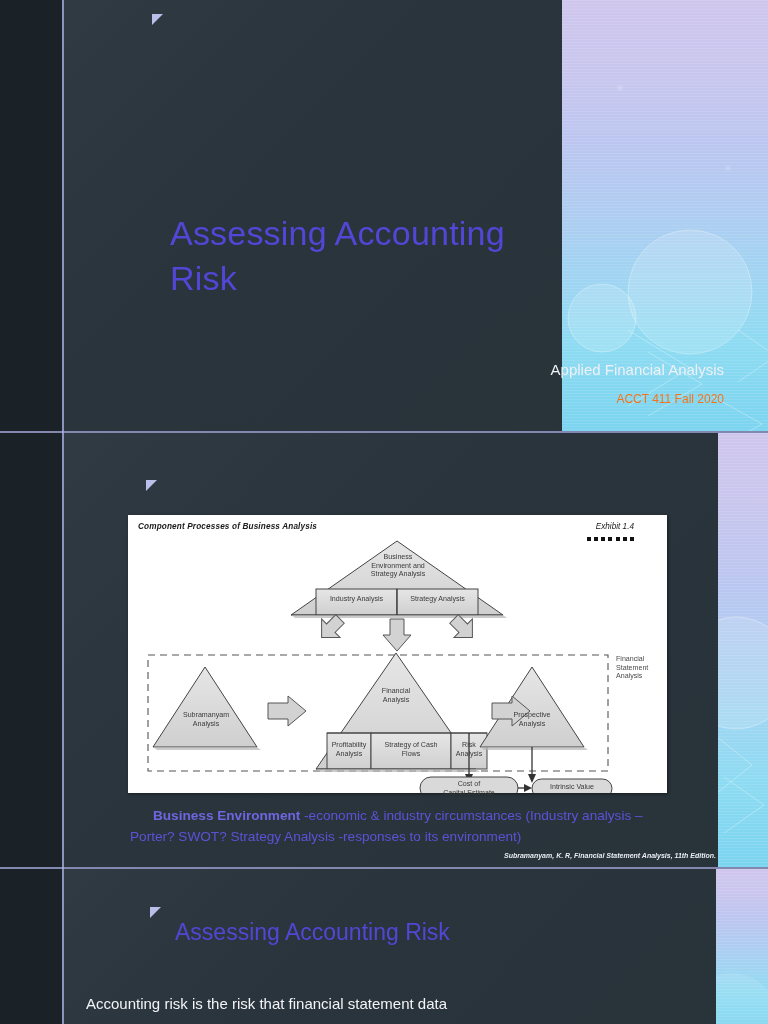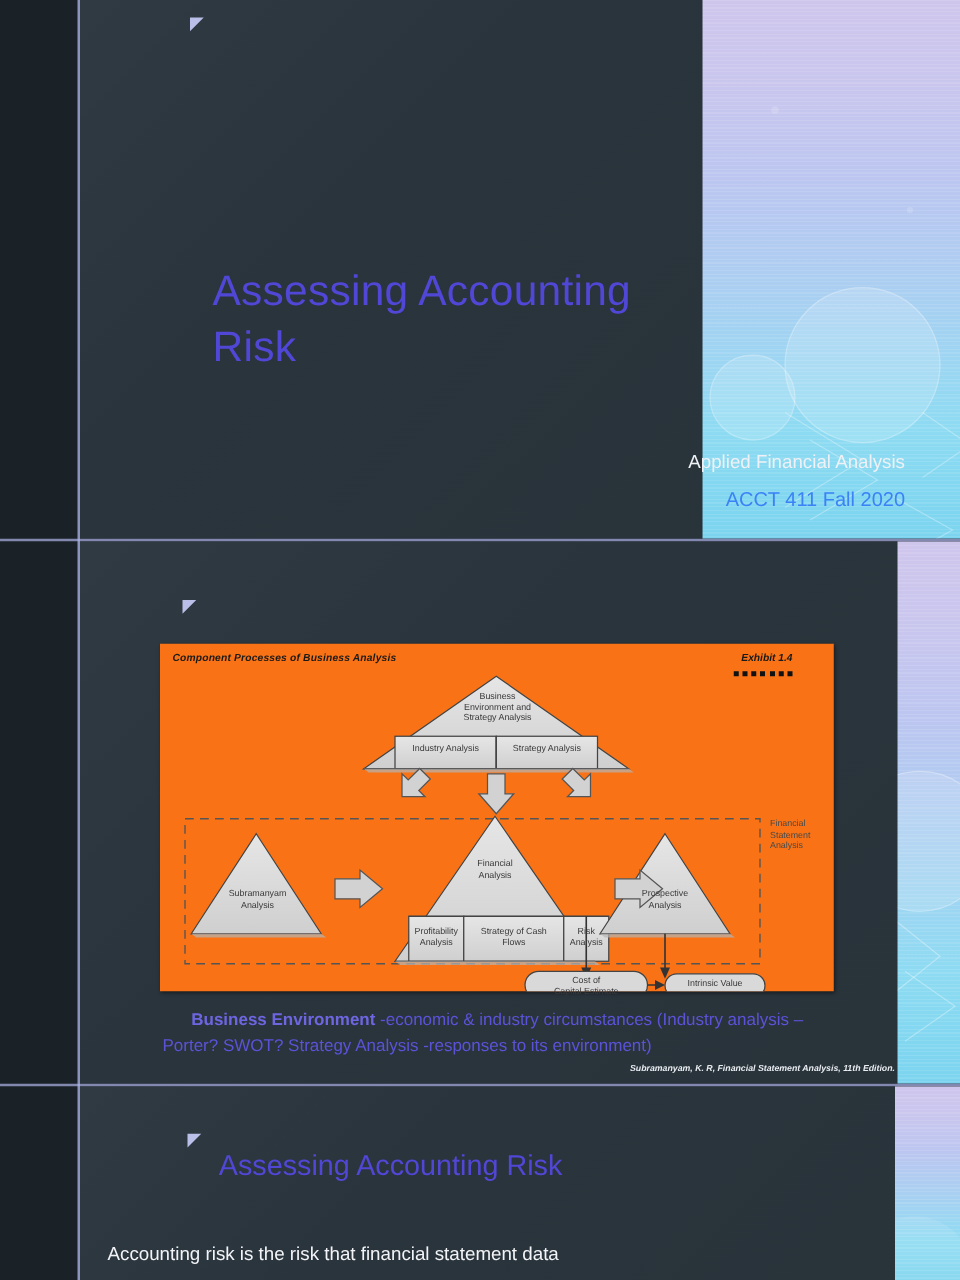--- a/index.html
+++ b/index.html
@@ -63,49 +63,49 @@
     position:absolute; left:108px; top:211px; width:380px;
     color:#5147d6; font-size:34px; line-height:45px;
     letter-spacing:.2px; font-weight:400; z-index:3;
   }
   #s1-sub1 {
     position:absolute; right:44px; top:361px;
     color:#eef1f5; font-size:15px; z-index:3; white-space:nowrap;
   }
   #s1-sub2 {
     position:absolute; right:44px; top:392px;
-    color:#3b82f6; font-size:16px; z-index:3; white-space:nowrap;
+    color:#f97316; font-size:12px; z-index:3; white-space:nowrap;
   }
 
   
   #slide2 { top:433px; width:706px; height:434px; }
   #slide2 .slide-body { width:656px; }
   #slide2 .grad-panel { left:656px; width:50px; }
 
   #s2-heading {
     position:absolute; left:108px; top:42px;
     color:#5147d6; font-size:22px; z-index:3;
   }
 
   
   .figure {
     position:absolute; left:66px; top:82px;
     width:539px; height:278px;
-    background:#f97316; z-index:3;
+    background:#ffffff; z-index:3;
     box-shadow:1px 1px 3px rgba(0,0,0,.45);
     padding-left:28px;
   }
   .fig-title {
     position:absolute; left:10px; top:7px;
     font-size:8.2px; font-weight:bold; font-style:italic;
     color:#1a1a1a; letter-spacing:.15px;
   }
   .fig-exhibit {
     position:absolute; right:33px; top:7px;
-    font-size:8.2px; font-weight:bold; font-style:italic; color:#1a1a1a;
+    font-size:8.2px; font-weight:normal; font-style:italic; color:#1a1a1a;
   }
   .fig-dots { position:absolute; right:33px; top:22px; display:flex; gap:3.2px; }
   .fig-dots i { width:4px; height:4px; background:#111; display:block; }
 
   .fig-canvas { position:absolute; inset:0; }
   .fig-canvas svg { width:100%; height:100%; display:block; }
   .fig-label {
     position:absolute; color:#3a3a3a; font-size:7.1px;
     line-height:8.6px; text-align:center; white-space:pre-line;
   }

